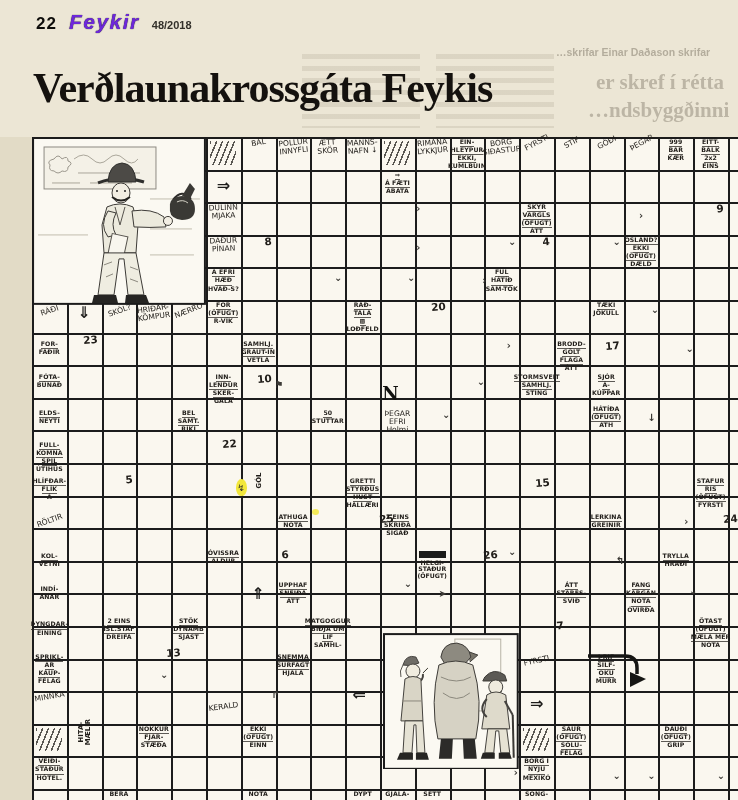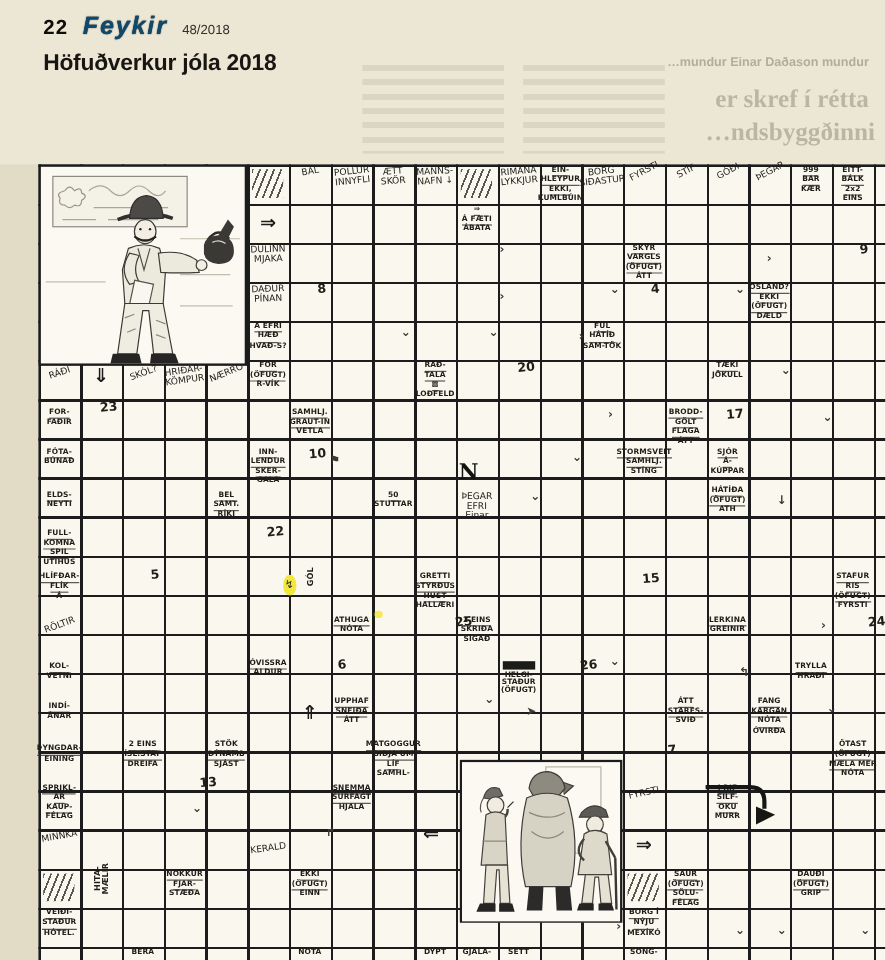--- a/index.html
+++ b/index.html
@@ -2,23 +2,23 @@
 <html><head>
 <meta charset="utf-8">
 <title>Feykir 48/2018 — Verðlaunakrossgáta</title>
 <style>
   html,body{margin:0;padding:0;background:#cfc7b0;}
   .page{position:relative;width:738px;height:800px;overflow:hidden;
         background:#e2dbc6;font-family:"Liberation Sans",sans-serif;}
   .header-band{position:absolute;left:0;top:0;width:738px;height:137px;background:#ece6d5;}
   .masthead-row{position:absolute;left:36px;top:10px;display:flex;align-items:baseline;gap:12px;}
   .page-number{font-size:17px;font-weight:900;color:#0e0d0b;letter-spacing:1px;}
-  .masthead-logo{font-size:21px;font-weight:900;font-style:italic;color:#0c4a6e;letter-spacing:1.5px;
+  .masthead-logo{font-size:21px;font-weight:900;font-style:italic;color:#6d28d9;letter-spacing:1.5px;
         text-shadow:0 0 1px #000;}
-  .issue-number{font-size:11px;font-weight:400;color:#33302a;}
+  .issue-number{font-size:11px;font-weight:700;color:#33302a;}
   .kicker{position:absolute;left:36px;top:42px;font-size:19px;font-weight:800;color:#181512;letter-spacing:-.2px;}
   .headline{position:absolute;left:33px;top:64px;font-size:42px;font-weight:900;color:#14110e;
         font-family:"Liberation Serif",serif;letter-spacing:-1px;white-space:nowrap;}
   .ghost-par{position:absolute;width:118px;height:74px;opacity:.8;
         background:repeating-linear-gradient(to bottom,rgba(120,110,88,.18) 0 5px,transparent 5px 12px);}
   .ghost-line{position:absolute;color:#7c7464;filter:blur(.4px);white-space:nowrap;}
   .ghost-1{left:556px;top:46px;font-size:10.5px;font-weight:700;opacity:.5;}
   .ghost-2{left:596px;top:70px;font-size:21px;font-weight:700;opacity:.42;font-family:"Liberation Serif",serif;}
   .ghost-3{left:588px;top:98px;font-size:21px;font-weight:700;opacity:.42;font-family:"Liberation Serif",serif;}
   #grid-layer{position:absolute;left:32px;top:137px;width:706px;height:663px;
@@ -55,24 +55,24 @@
 <div class="page">
 
   <div class="header-band">
     <div class="masthead-row">
       <span class="page-number">22</span>
       <span class="masthead-logo">Feykir</span>
       <span class="issue-number">48/2018</span>
     </div>
     <div class="ghost-par" style="left:302px;top:54px;"></div>
     <div class="ghost-par" style="left:436px;top:54px;"></div>
-    <div class="ghost-line ghost-1">…mundur Einar Daðason mundur</div>
+    <div class="ghost-line ghost-1">…skrifar Einar Daðason skrifar</div>
     <div class="ghost-line ghost-2">er skref í rétta</div>
     <div class="ghost-line ghost-3">…ndsbyggðinni</div>
-    <div class="kicker">Höfuðverkur jóla 2018</div>
+    <div class="headline">Verðlaunakrossgáta Feykis</div>
   </div>
 
   <div id="grid-layer"></div>
   <div id="annot-layer">
       <div class="cell k-hatch" style="left: 210px; top: 141px; width: 25.8px; height: 23.6px;"></div>
       <div class="cell k-script" style="left: 240.8px; top: 137px; width: 34.8px; transform: rotate(-10deg);">
         <span class="ln">BÁL</span>
       </div>
       <div class="cell k-script" style="left: 275.6px; top: 137px; width: 34.8px; transform: rotate(-6deg);">
         <span class="ln">POLLUR</span>
@@ -261,21 +261,21 @@
         <span class="ln u">SAMT.</span>
         <span class="ln">RÍKI</span>
       </div>
       <div class="cell k-clue" style="left: 310.4px; top: 407.58px; width: 34.8px;">
         <span class="ln u">50</span>
         <span class="ln">STUTTAR</span>
       </div>
       <div class="cell k-script" style="left: 380px; top: 407.58px; width: 34.8px;">
         <span class="ln">ÞEGAR</span>
         <span class="ln">EFRI</span>
-        <span class="ln">Einar</span>
+        <span class="ln">Holmi</span>
       </div>
       <div class="cell k-clue" style="left: 588.8px; top: 404.32px; width: 34.8px;">
         <span class="ln u">HÁTÍÐA</span>
         <span class="ln u">(ÖFUGT)</span>
         <span class="ln">ATH</span>
       </div>
       <div class="cell k-clue" style="left: 32px; top: 440.18px; width: 34.8px;">
         <span class="ln u">FULL-</span>
         <span class="ln u">KOMNA</span>
         <span class="ln u">SPIL</span>

